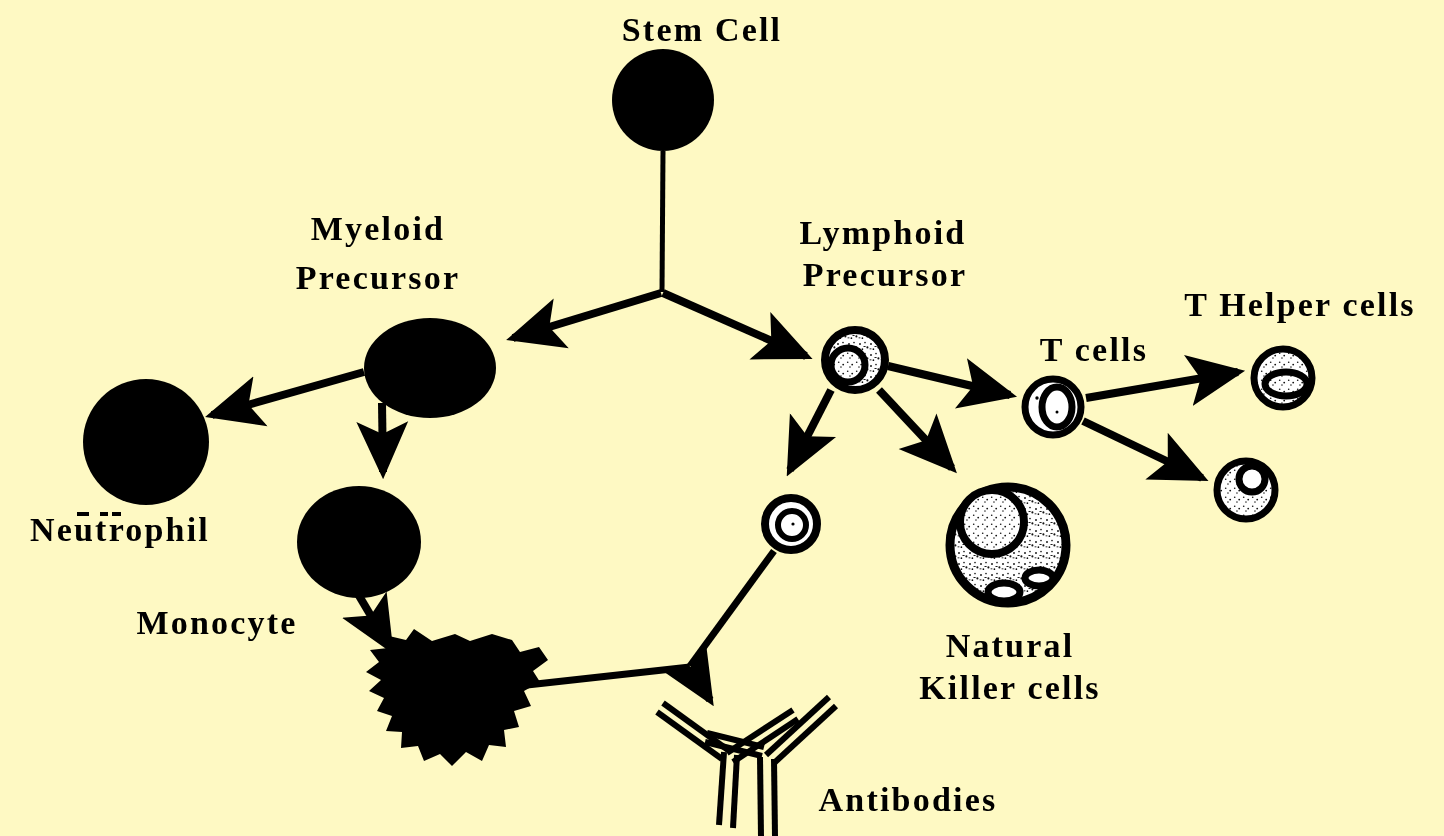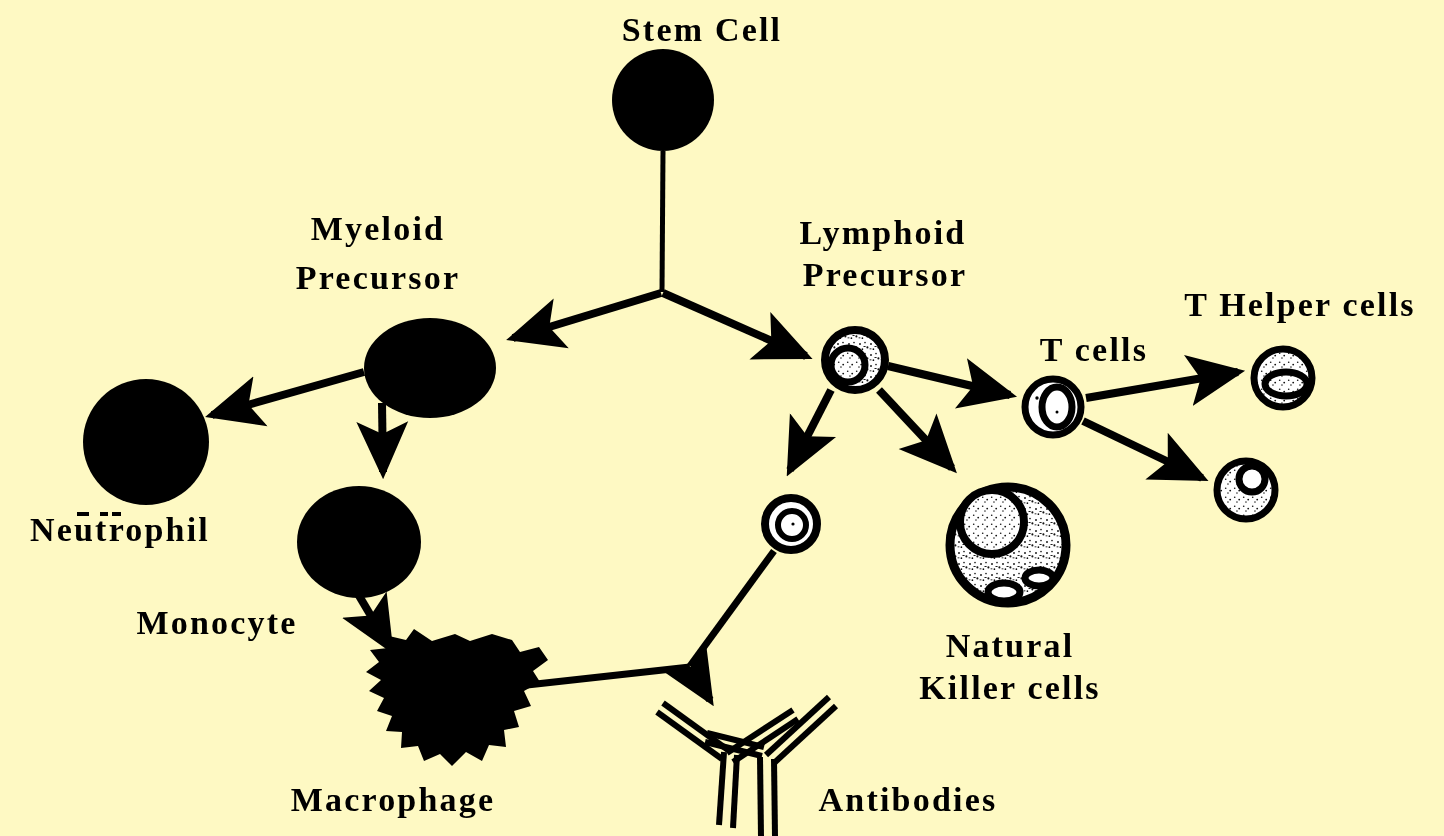--- a/index.html
+++ b/index.html
@@ -192,21 +192,20 @@
   <div class="lbl l2" style="left:268px; top:208px; width:220px;">Myeloid</div>
   <div class="lbl l2" style="left:268px; top:257px; width:220px;">Precursor</div>
 
   <div class="lbl l2" style="left:775px; top:212px; width:216px;">Lymphoid</div>
   <div class="lbl l2" style="left:777px; top:254px; width:216px;">Precursor</div>
 
   <div class="lbl" style="left:8px; top:510px; width:224px;">Neutrophil</div>
 
   <div class="lbl" style="left:118px; top:603px; width:198px;">Monocyte</div>
 
-  <div class="lbl" style="left:268px; top:780px; width:250px;">Macrophage</div>
 
 
   <div class="lbl" style="left:800px; top:780px; width:216px;">Antibodies</div>
 
   <div class="lbl l2" style="left:908px; top:625px; width:204px;">Natural</div>
   <div class="lbl l2" style="left:880px; top:667px; width:260px;">Killer cells</div>
 
   <div class="lbl" style="left:1019px; top:330px; width:150px;">T cells</div>
 
   <div class="lbl" style="left:1162px; top:285px; width:276px;">T Helper cells</div>

